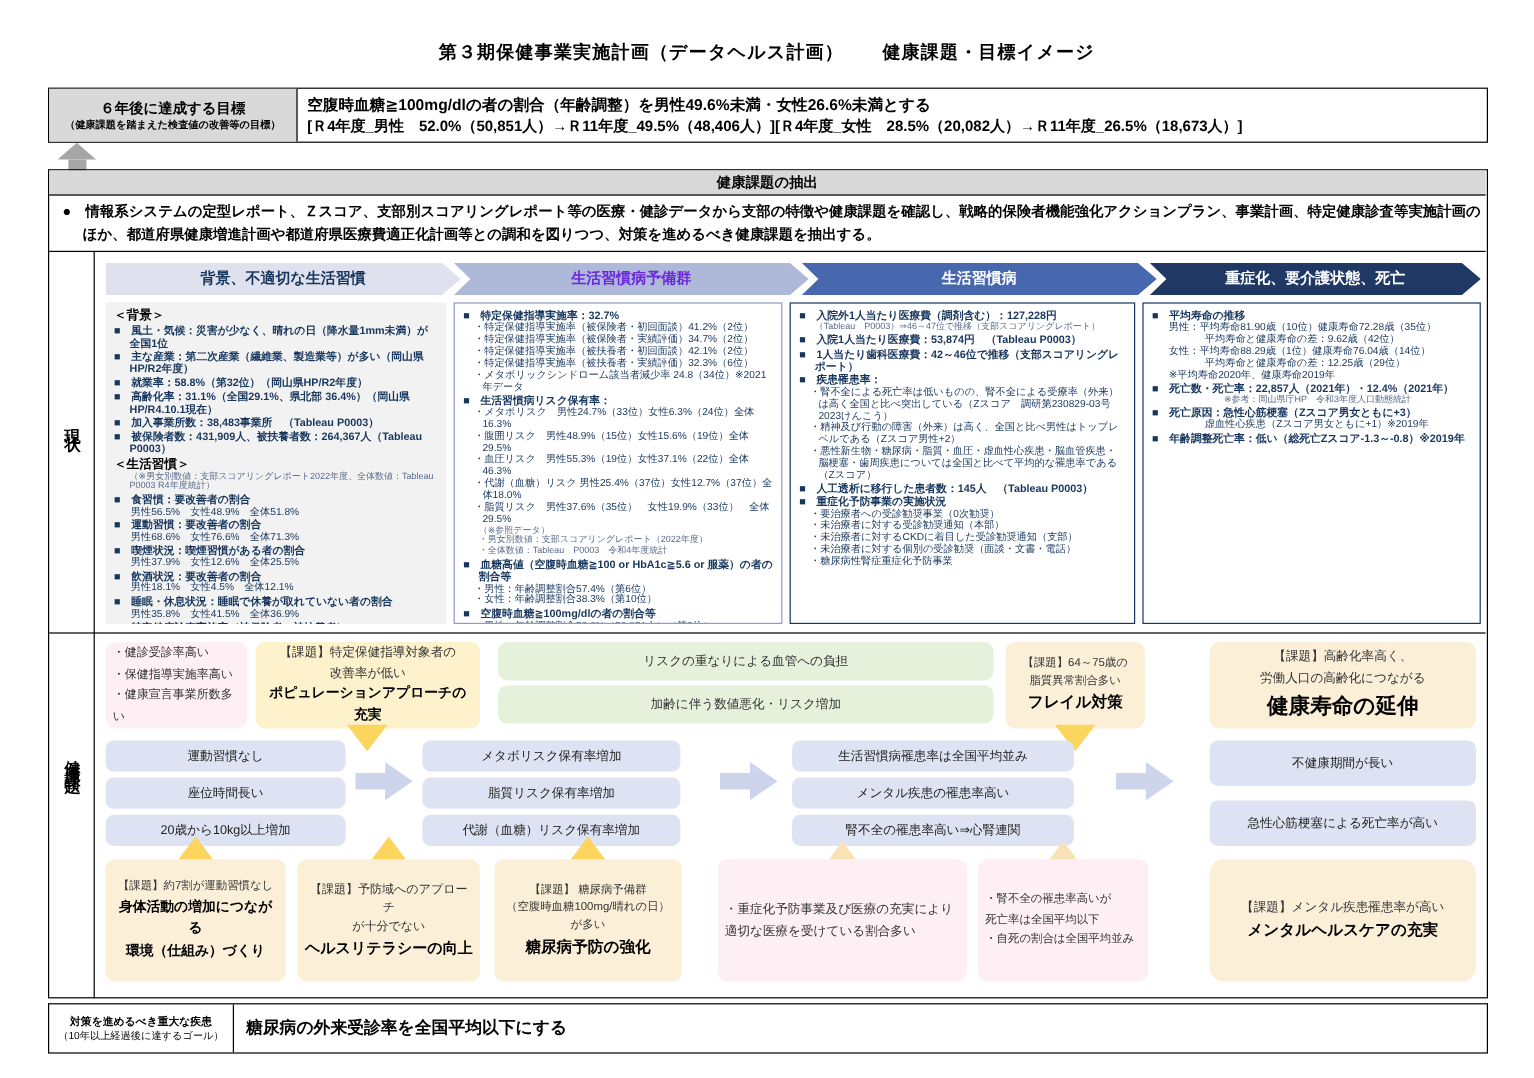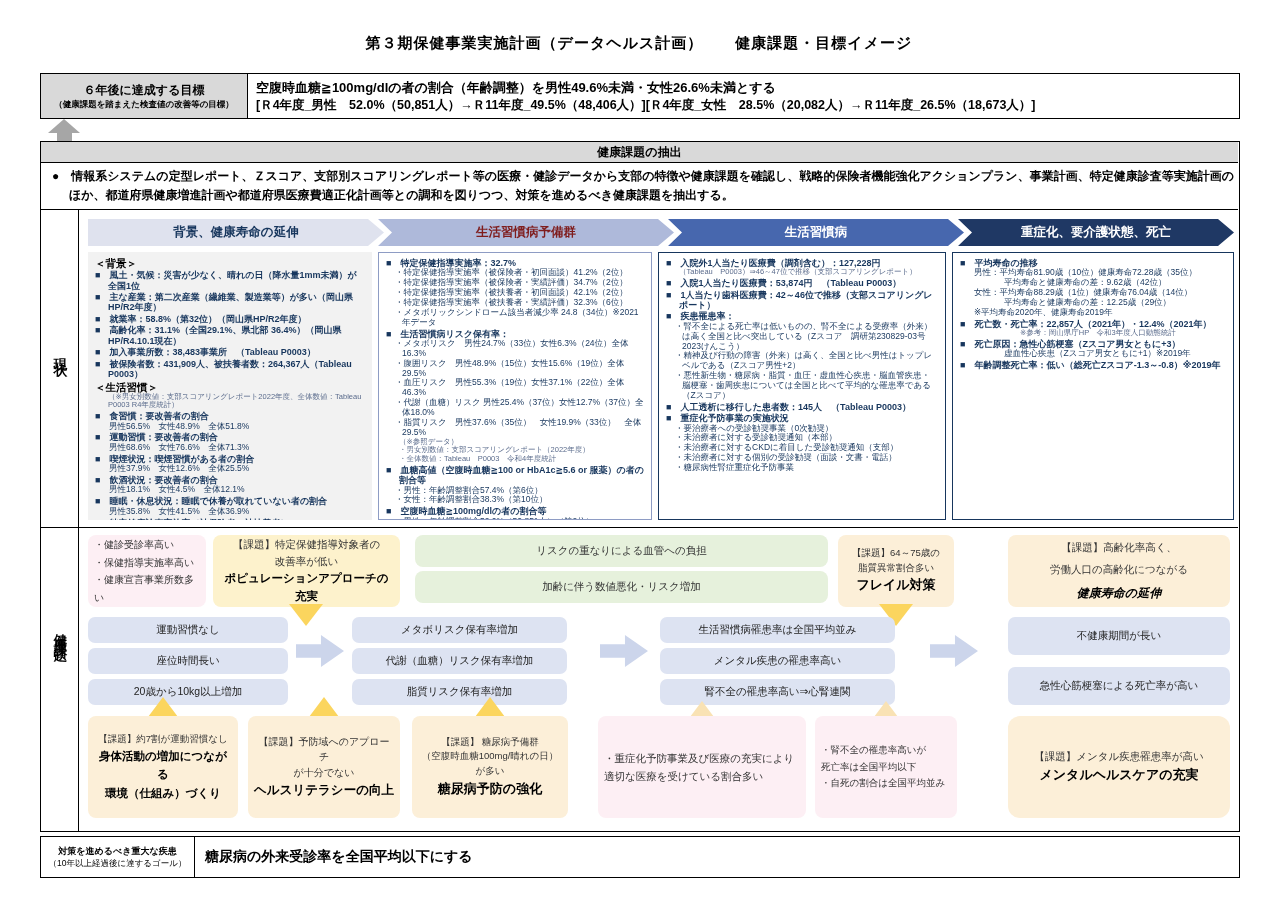--- a/index.html
+++ b/index.html
@@ -29,21 +29,21 @@
   .hline{height:0;border-top:1px solid #000;}
   #hline1{left:41px;top:209px;width:1197px;}
   #hline2{left:41px;top:527px;width:1197px;}
   #vline{left:78px;top:209px;width:0;height:623px;border-left:1px solid #000;}
   .vlabel{writing-mode:vertical-rl;text-orientation:upright;font-weight:bold;font-size:13.5px;letter-spacing:5px;}
   #label-current{left:51px;top:347px;}
   #label-issues{left:51px;top:622px;}
   
   .chev{top:219px;height:27px;display:flex;align-items:center;justify-content:center;font-size:12.5px;font-weight:bold;}
   .chev.c1{left:88px;width:296px;background:#dfe2ee;color:#17365d;clip-path:polygon(0 0,calc(100% - 16px) 0,100% 50%,calc(100% - 16px) 100%,0 100%);}
-  .chev.c2{left:378px;width:296px;background:#aeb9da;color:#7f1d1d;clip-path:polygon(0 0,calc(100% - 16px) 0,100% 50%,calc(100% - 16px) 100%,0 100%,14px 50%);}
+  .chev.c2{left:378px;width:296px;background:#aeb9da;color:#6d28d9;clip-path:polygon(0 0,calc(100% - 16px) 0,100% 50%,calc(100% - 16px) 100%,0 100%,14px 50%);}
   .chev.c3{left:668px;width:296px;background:#4767ae;color:#fff;clip-path:polygon(0 0,calc(100% - 16px) 0,100% 50%,calc(100% - 16px) 100%,0 100%,14px 50%);}
   .chev.c4{left:958px;width:276px;background:#1f3864;color:#fff;clip-path:polygon(0 0,calc(100% - 16px) 0,100% 50%,calc(100% - 16px) 100%,0 100%,14px 50%);}
   
   .colbox{top:252px;height:268px;box-sizing:border-box;padding:4px 7px;overflow:hidden;}
   #col1{left:88px;width:284px;background:#f2f2f2;}
   #col2{left:378px;width:274px;background:#fff;border:1px solid #8e9cc4;}
   #col3{left:658px;width:288px;background:#fff;border:1.5px solid #17365d;}
   #col4{left:952px;width:282px;background:#fff;border:1.5px solid #17365d;}
   .ln{line-height:1.16;margin:0;}
   .ln.h1{font-size:10.5px;font-weight:bold;color:#000;margin-top:1px;}
@@ -66,21 +66,21 @@
   #strengths .ln{font-size:10px;}
   #pop{left:213px;top:535px;width:187px;height:72px;}
   #pop .T{font-size:11.5px;}
   #green1{left:415px;top:535px;width:413px;height:32px;align-items:center;}
   #green2{left:415px;top:571px;width:413px;height:32px;align-items:center;}
   #green1 .gtxt,#green2 .gtxt{font-size:10.5px;color:#333;}
   #frail{left:838px;top:535px;width:116px;height:72px;}
   #frail .t{font-size:9.5px;}
   #frail .T{font-size:13px;}
   #lifespan{left:1008px;top:535px;width:222px;height:72px;justify-content:space-between;}
-  #lifespan .T{font-size:12px;font-style:italic;}
+  #lifespan .T{font-size:18px;}
   
   .flowcol{top:617px;display:flex;flex-direction:column;gap:5px;}
   #flowA{left:88px;width:200px;}
   #flowB{left:352px;width:215px;}
   #flowC{left:660px;width:235px;}
   #flowD{left:1008px;width:222px;gap:12px;}
   .chip{height:26px;background:#dde3f2;border-radius:7px;display:flex;align-items:center;justify-content:center;font-size:10.5px;color:#222;}
   #flowD .chip{height:38px;}
   .flow-arrow{top:632px;width:48px;height:38px;background:#ccd5eb;clip-path:polygon(0 32%,52% 32%,52% 8%,100% 50%,52% 92%,52% 68%,0 68%);}
   #arrow1{left:296px;}
@@ -144,21 +144,21 @@
 <div class="abs" id="main"></div>
 <div class="abs" id="band">健康課題の抽出</div>
 <div class="abs" id="bullet">●　情報系システムの定型レポート、Ｚスコア、支部別スコアリングレポート等の医療・健診データから支部の特徴や健康課題を確認し、戦略的保険者機能強化アクションプラン、事業計画、特定健康診査等実施計画のほか、都道府県健康増進計画や都道府県医療費適正化計画等との調和を図りつつ、対策を進めるべき健康課題を抽出する。</div>
 <div class="abs hline" id="hline1"></div>
 <div class="abs hline" id="hline2"></div>
 <div class="abs" id="vline"></div>
 
 <div class="abs vlabel" id="label-current">現状</div>
 <div class="abs vlabel" id="label-issues">健康課題</div>
 
-<div class="abs chev c1">背景、健康寿命の延伸</div>
+<div class="abs chev c1">背景、不適切な生活習慣</div>
 <div class="abs chev c2">生活習慣病予備群</div>
 <div class="abs chev c3">生活習慣病</div>
 <div class="abs chev c4">重症化、要介護状態、死亡</div>
 
 <div class="abs colbox" id="col1">
     <div class="ln h1">＜背景＞</div>
     <div class="ln b">■　風土・気候：災害が少なく、晴れの日（降水量1mm未満）が全国1位</div>
     <div class="ln b">■　主な産業：第二次産業（繊維業、製造業等）が多い（岡山県HP/R2年度）</div>
     <div class="ln b">■　就業率：58.8%（第32位）（岡山県HP/R2年度）</div>
     <div class="ln b">■　高齢化率：31.1%（全国29.1%、県北部 36.4%）（岡山県HP/R4.10.1現在）</div>
@@ -262,22 +262,22 @@
 <div class="abs tail-down" id="frail-tail"></div>
 
 <div class="abs flowcol" id="flowA">
     <div class="chip">運動習慣なし</div>
     <div class="chip">座位時間長い</div>
     <div class="chip">20歳から10kg以上増加</div>
   </div>
 <div class="abs flow-arrow" id="arrow1"></div>
 <div class="abs flowcol" id="flowB">
     <div class="chip">メタボリスク保有率増加</div>
+    <div class="chip">脂質リスク保有率増加</div>
     <div class="chip">代謝（血糖）リスク保有率増加</div>
-    <div class="chip">脂質リスク保有率増加</div>
   </div>
 <div class="abs flow-arrow" id="arrow2"></div>
 <div class="abs flowcol" id="flowC">
     <div class="chip">生活習慣病罹患率は全国平均並み</div>
     <div class="chip">メンタル疾患の罹患率高い</div>
     <div class="chip">腎不全の罹患率高い⇒心腎連関</div>
   </div>
 <div class="abs flow-arrow" id="arrow3"></div>
 <div class="abs flowcol" id="flowD">
     <div class="chip">不健康期間が長い</div>

